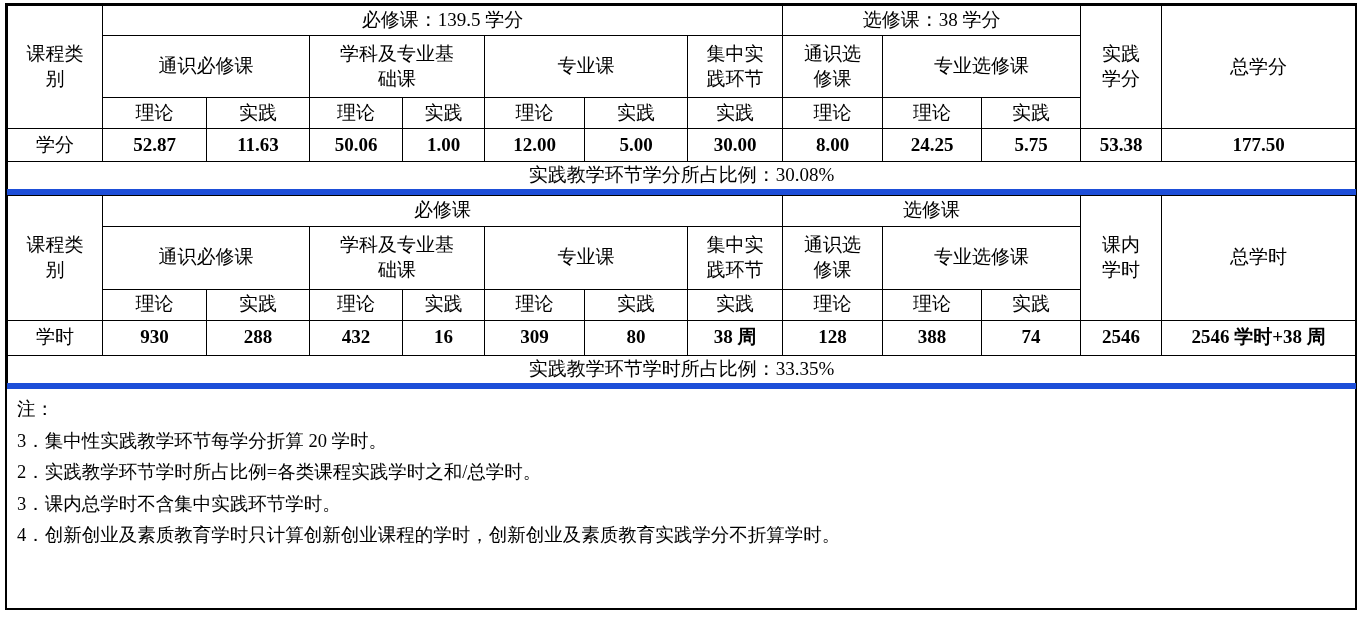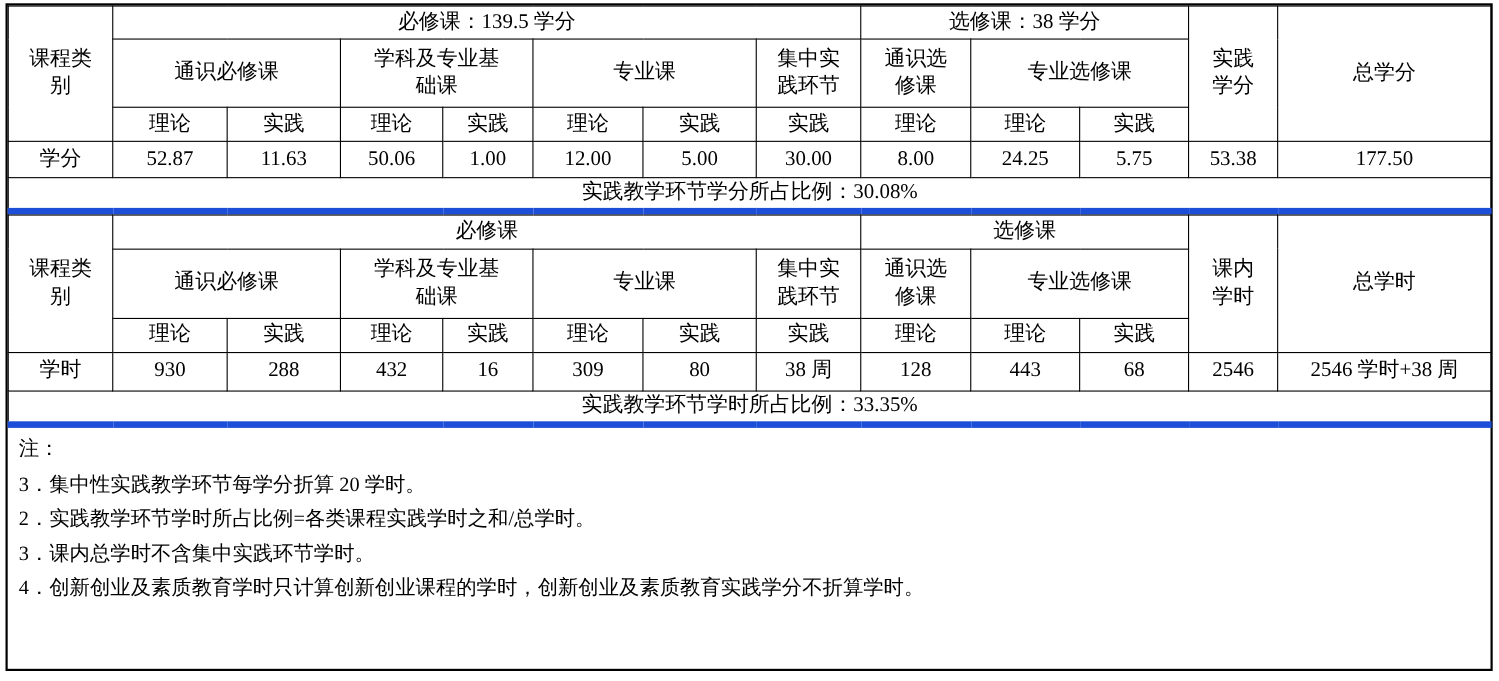--- a/index.html
+++ b/index.html
@@ -3,21 +3,21 @@
 <meta charset="utf-8">
 <style>
   html,body{margin:0;padding:0;background:#ffffff;}
   .page{position:relative;width:1363px;height:619px;background:#ffffff;color:#000;
         font-family:"Liberation Serif","DejaVu Serif",serif;}
   .frame{position:absolute;left:5px;top:3px;width:1348px;height:603px;border:2px solid #000;}
   table.grid{border-collapse:collapse;table-layout:fixed;width:1348px;}
   .grid td{border:1px solid #000;text-align:center;vertical-align:middle;padding:0;
            font-size:19px;line-height:1.3;overflow:hidden;}
   .pre{white-space:pre-line;}
-  tr.vals td{font-weight:normal;}
+  tr.vals td{font-weight:bold;}
   tr.vals td.lbl{font-weight:normal;}
   tr.sep td{border-bottom:6px solid #1d4ed8;}
   .notes{padding:5px 10px 0 10px;font-size:18.5px;}
   .notes .nline{line-height:31.5px;white-space:nowrap;}
   .wavy{text-decoration-line:underline;text-decoration-style:wavy;text-decoration-color:#c22;
         text-decoration-thickness:1px;text-underline-offset:4px;}
 </style>
 </head>
 <body>
 
@@ -146,22 +146,22 @@
       <tr class="vals" style="height:35px">
         <td class="lbl">学时</td>
         <td>930</td>
         <td>288</td>
         <td>432</td>
         <td>16</td>
         <td>309</td>
         <td>80</td>
         <td>38 周</td>
         <td>128</td>
-        <td>443</td>
-        <td>68</td>
+        <td>388</td>
+        <td>74</td>
         <td>2546</td>
         <td>2546 学时+38 周</td>
       </tr>
       <tr class="sep" style="height:31px">
         <td colspan="13">实践教学环节学时所占比例：33.35%</td>
       </tr>
     </tbody>
       </table>
 
     <div class="notes">

